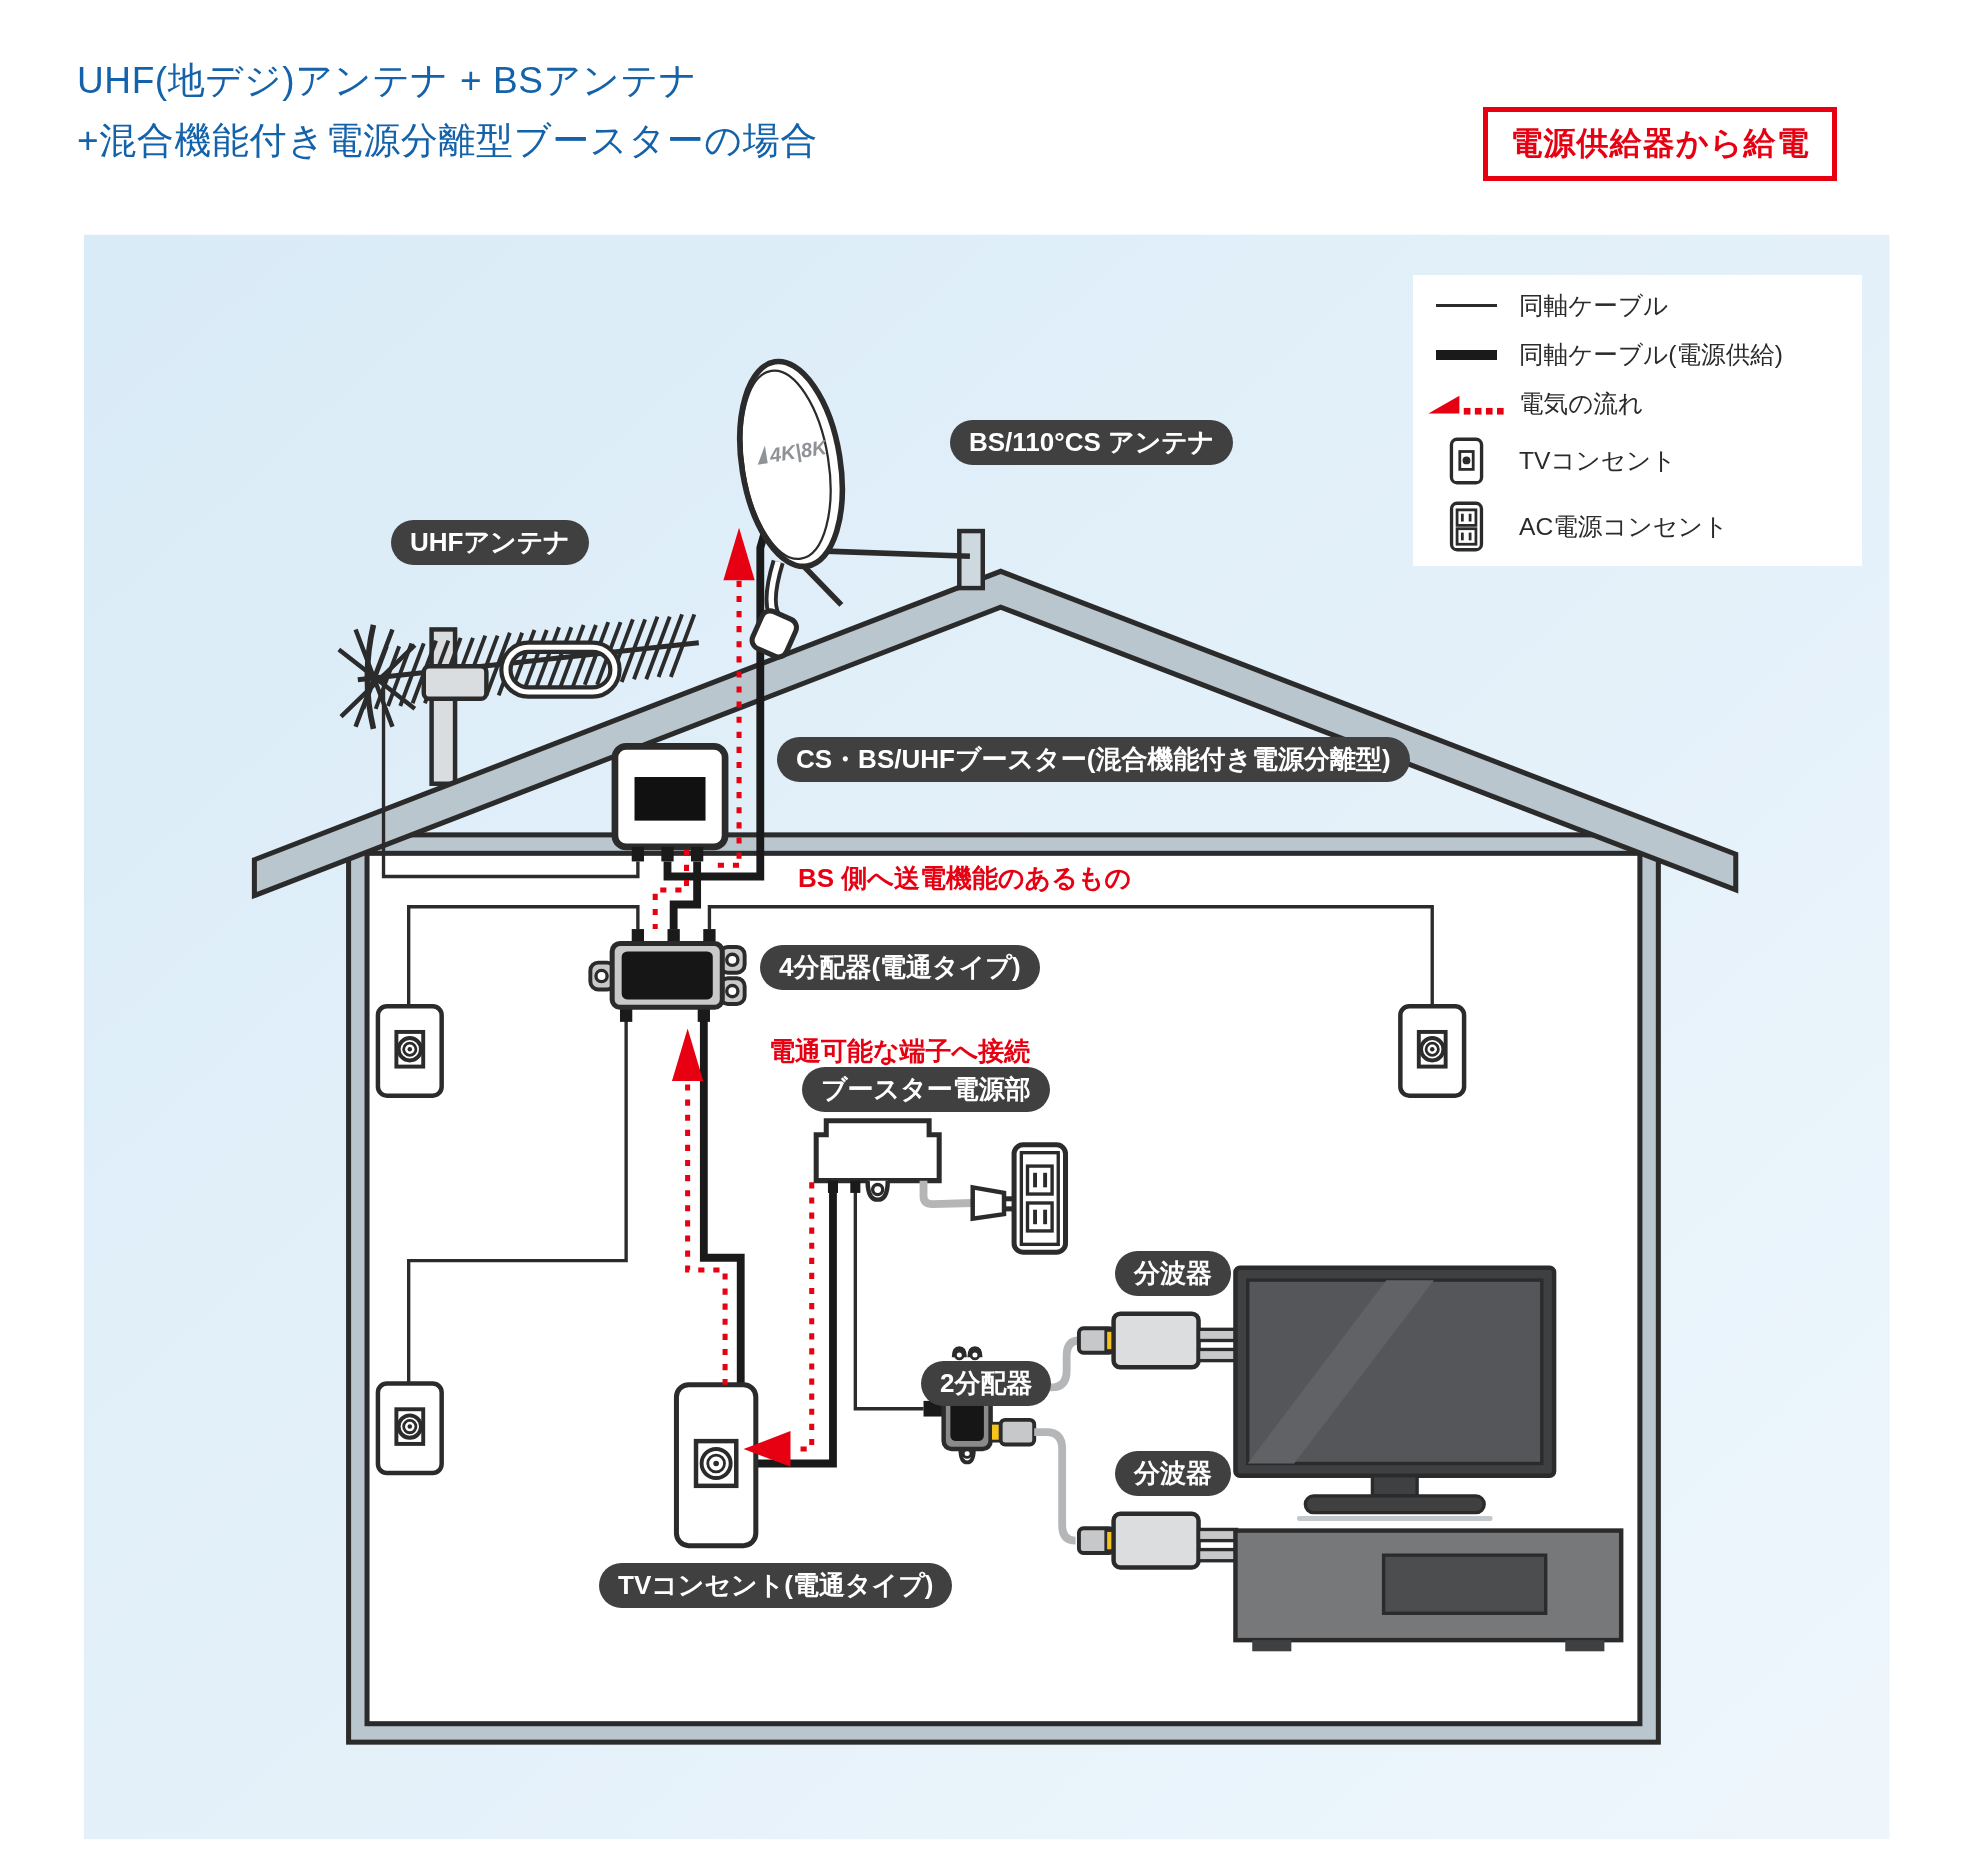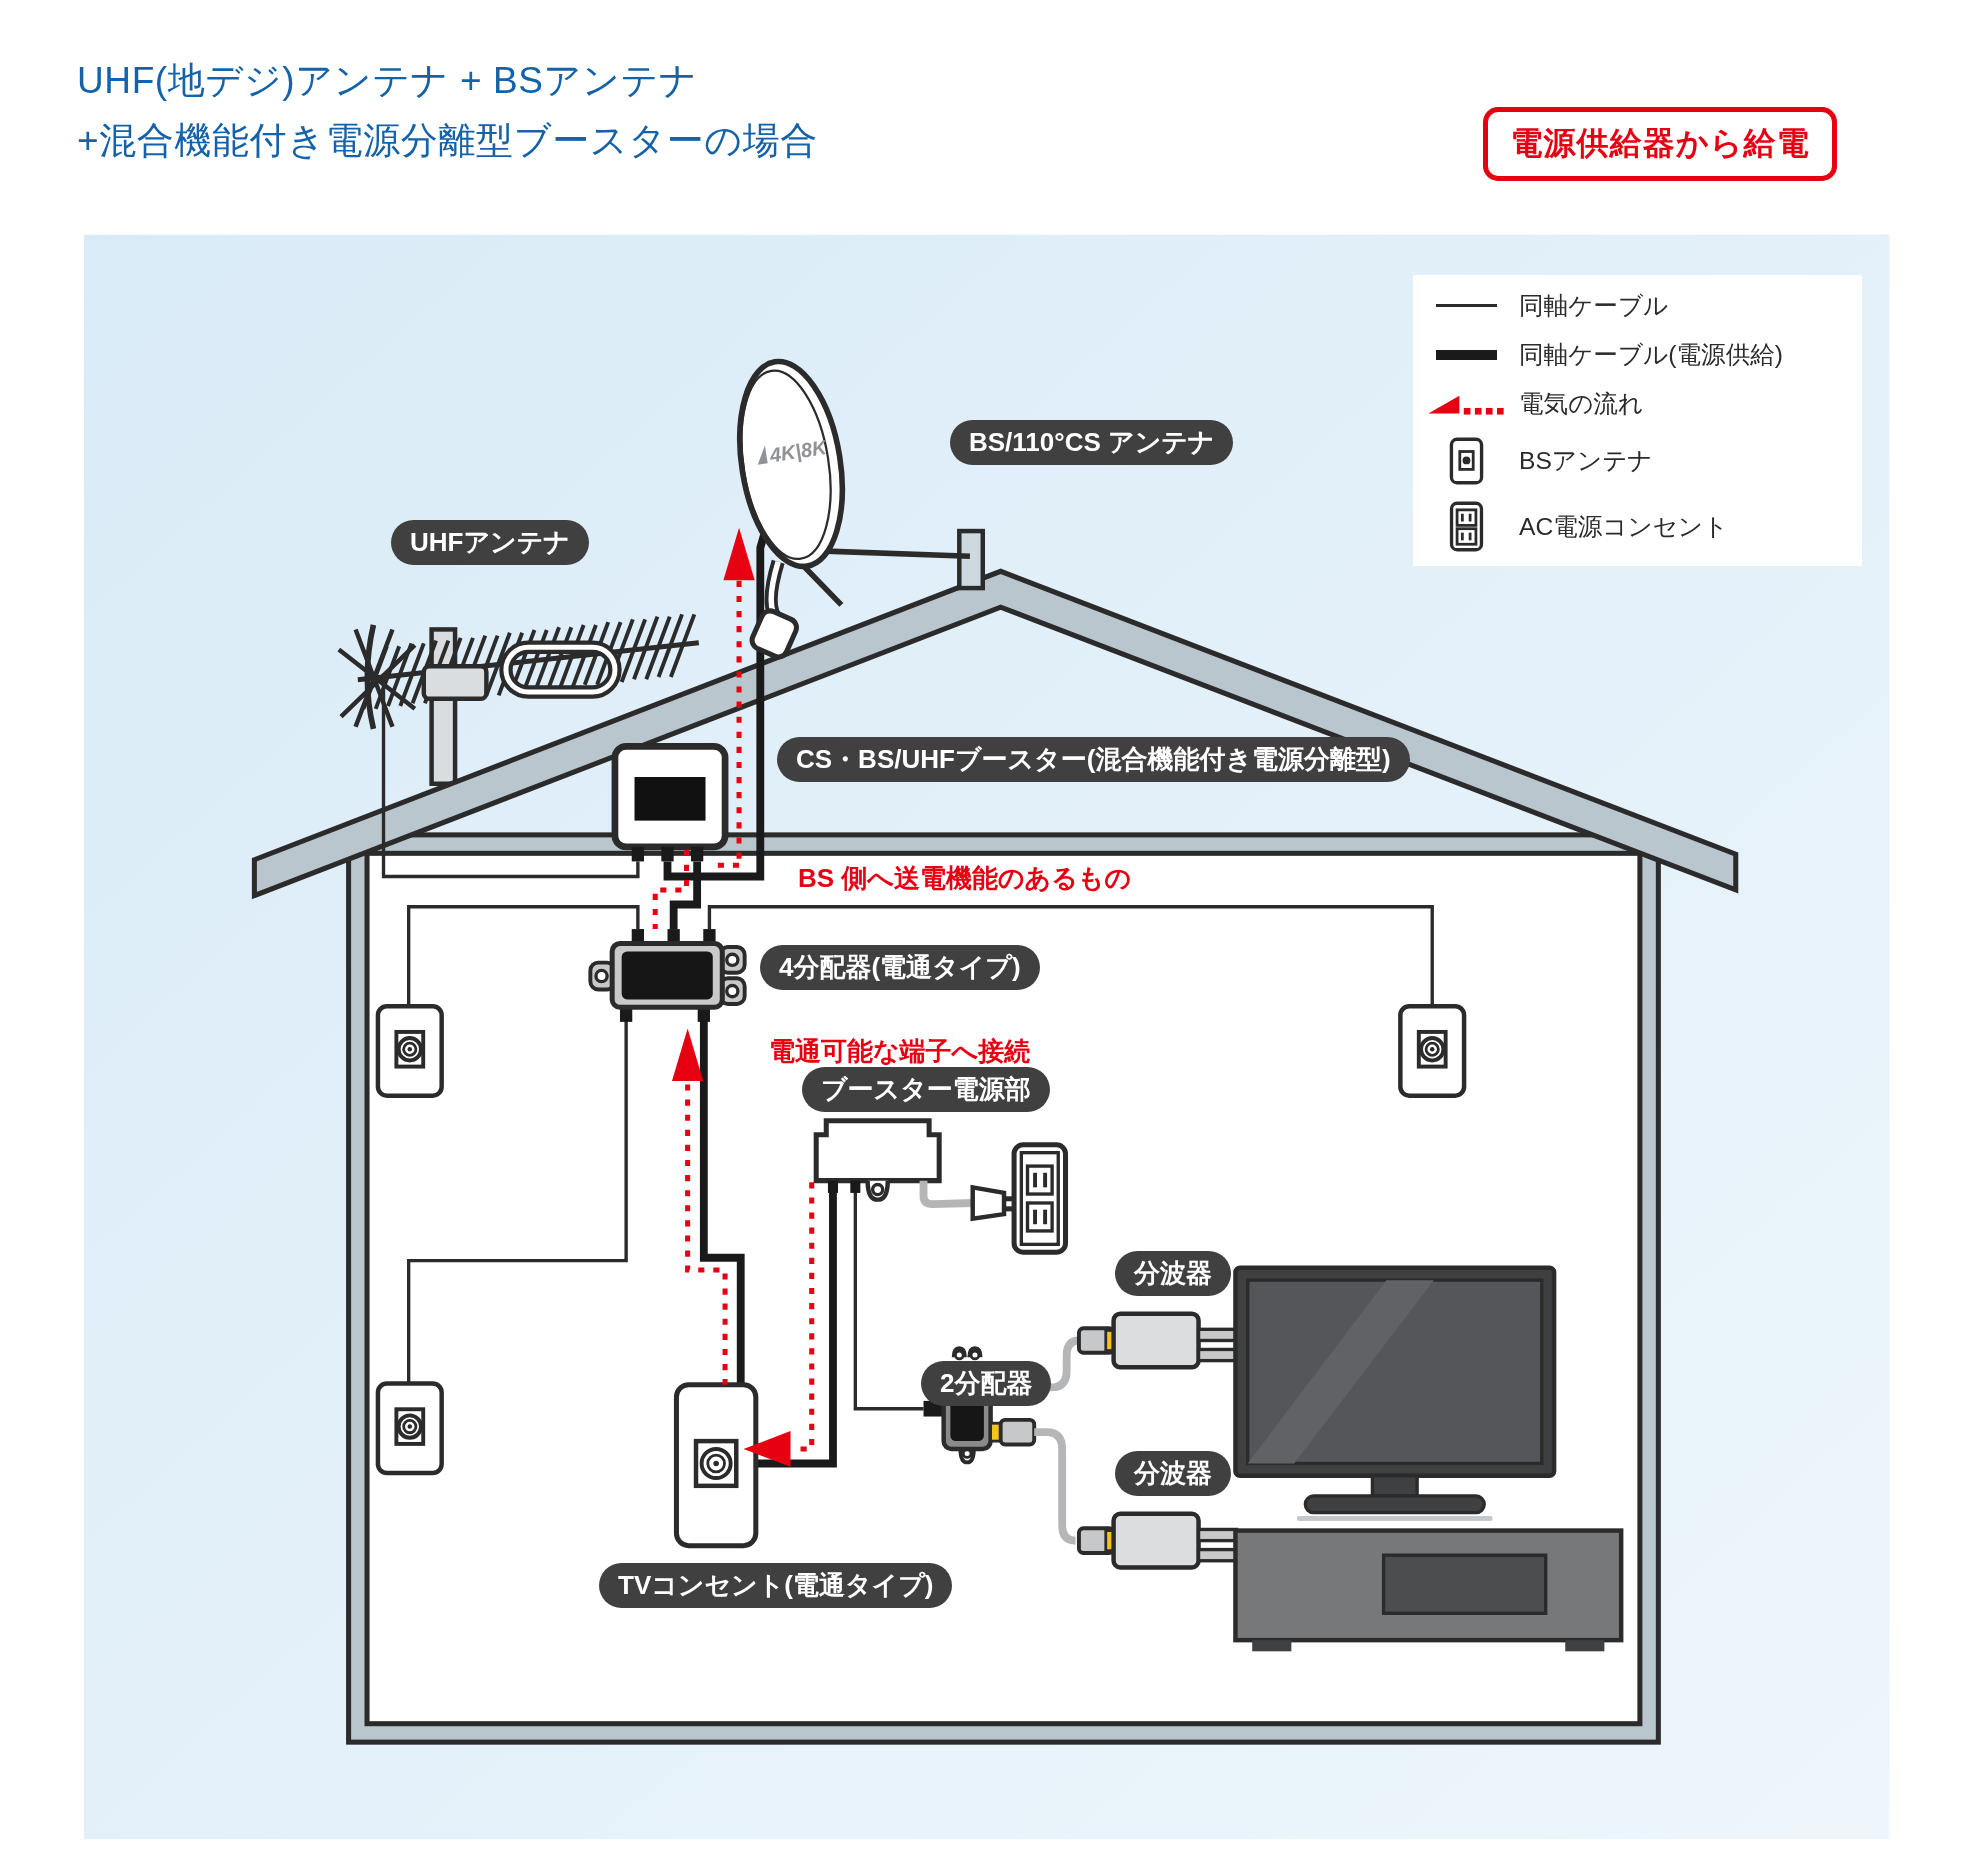--- a/index.html
+++ b/index.html
@@ -224,21 +224,21 @@
   <g fill="#e60012">
     <polygon points="1322,944 1294,1038 1350,1038"></polygon>
     <polygon points="1230,1840 1202,1934 1258,1934"></polygon>
     <polygon points="1330,2592 1414,2560 1414,2624"></polygon>
   </g>
 </svg>
 
 <div class="title-line" style="left:77px;top:56px;">UHF(地デジ)アンテナ + BSアンテナ</div>
 <div class="title-line" style="left:77px;top:116px;">+混合機能付き電源分離型ブースターの場合</div>
 
-<div class="badge" style="left:1483px;top:107px;border-radius:15px;">電源供給器から給電</div>
+<div class="badge" style="left:1483px;top:107px;">電源供給器から給電</div>
 
 <div class="legend">
   <div class="legend-row">
     <div class="legend-sample">
           <div class="thin-sample"></div>
         </div>
     <div class="legend-label">同軸ケーブル</div>
   </div>
   <div class="legend-row">
     <div class="legend-sample">
@@ -259,21 +259,21 @@
     <div class="legend-label">電気の流れ</div>
   </div>
   <div class="legend-row">
     <div class="legend-sample">
       <svg width="35" height="48" viewBox="0 0 62 86">
         <rect x="4" y="4" width="54" height="78" rx="10" fill="#ffffff" stroke="#2b2b2b" stroke-width="6"></rect>
         <rect x="19" y="26" width="24" height="32" fill="none" stroke="#2b2b2b" stroke-width="5"></rect>
         <circle cx="31" cy="42" r="7" fill="#2b2b2b"></circle>
       </svg>
     </div>
-    <div class="legend-label">BSアンテナ</div>
+    <div class="legend-label">TVコンセント</div>
   </div>
   <div class="legend-row">
     <div class="legend-sample">
       <svg width="35" height="51" viewBox="0 0 62 92">
         <rect x="4" y="4" width="54" height="84" rx="10" fill="#ffffff" stroke="#2b2b2b" stroke-width="6"></rect>
         <rect x="14" y="16" width="34" height="28" fill="none" stroke="#2b2b2b" stroke-width="5"></rect>
         <rect x="21" y="23" width="5" height="14" fill="#2b2b2b"></rect>
         <rect x="35" y="23" width="5" height="14" fill="#2b2b2b"></rect>
         <rect x="14" y="50" width="34" height="28" fill="none" stroke="#2b2b2b" stroke-width="5"></rect>
         <rect x="21" y="57" width="5" height="14" fill="#2b2b2b"></rect>

